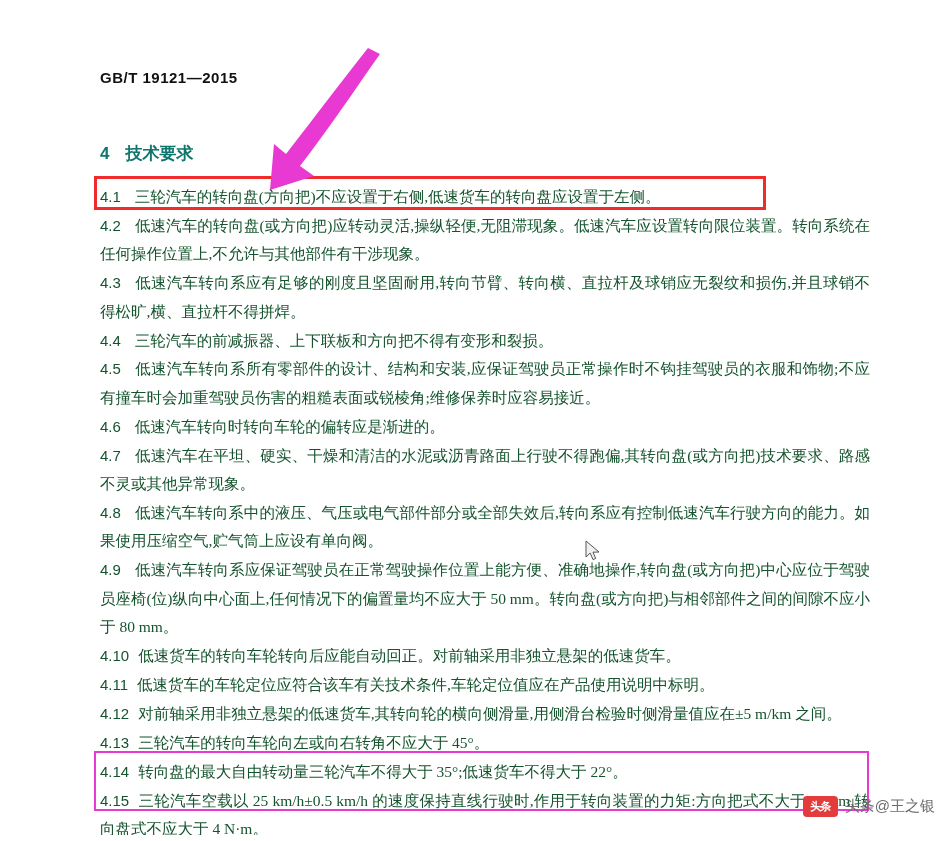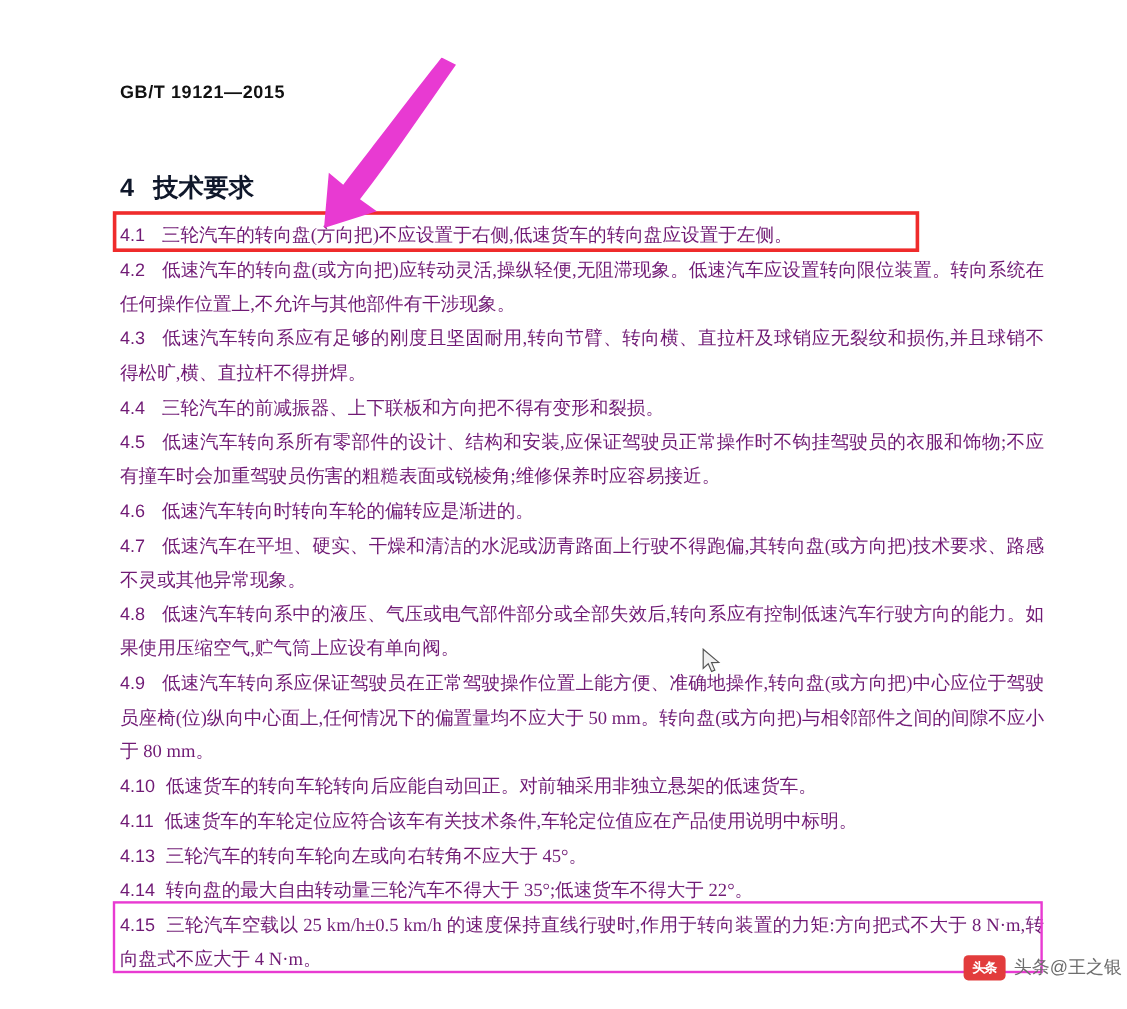--- a/index.html
+++ b/index.html
@@ -30,37 +30,37 @@
     font-size: 15px;
     letter-spacing: 0.5px;
     color: #111;
   }
   .section-title {
     position: absolute;
     left: 88px;
     top: 142px;
     font-family: "Liberation Sans", sans-serif;
     font-weight: bold;
-    font-size: 21px;
-    color: #0f172a;
+    font-size: 17px;
+    color: #0f766e;
   }
   .section-title .num {
     margin-right: 16px;
   }
   .body-block {
     position: absolute;
     left: 88px;
     top: 183px;
     width: 770px;
   }
   .clause {
     position: relative;
     font-size: 15.5px;
     line-height: 28.4px;
-    color: #701a75;
+    color: #14532d;
     margin: 0 0 0.5px 0;
     text-align: justify;
     text-justify: inter-character;
   }
   .clause .cnum {
     font-family: "Liberation Sans", sans-serif;
     font-size: 15px;
   }
   .clause .gap {
     display: inline-block;
@@ -193,20 +193,23 @@
     </p>
 
     <p class="clause">
       <span class="cnum">4.10</span><span class="gap-sm"></span><span>低速货车的转向车轮转向后应能自动回正。对前轴采用非独立悬架的低速货车。</span>
     </p>
 
     <p class="clause">
       <span class="cnum">4.11</span><span class="gap-sm"></span><span>低速货车的车轮定位应符合该车有关技术条件,车轮定位值应在产品使用说明中标明。</span>
     </p>
 
+    <p class="clause">
+      <span class="cnum">4.12</span><span class="gap-sm"></span><span>对前轴采用非独立悬架的低速货车,其转向轮的横向侧滑量,用侧滑台检验时侧滑量值应在±5 m/km 之间。</span>
+    </p>
 
     <p class="clause">
       <span class="cnum">4.13</span><span class="gap-sm"></span><span>三轮汽车的转向车轮向左或向右转角不应大于 45°。</span>
     </p>
 
     <p class="clause">
       <span class="cnum">4.14</span><span class="gap-sm"></span><span>转向盘的最大自由转动量三轮汽车不得大于 35°;低速货车不得大于 22°。</span>
     </p>
 
     <p class="clause">

